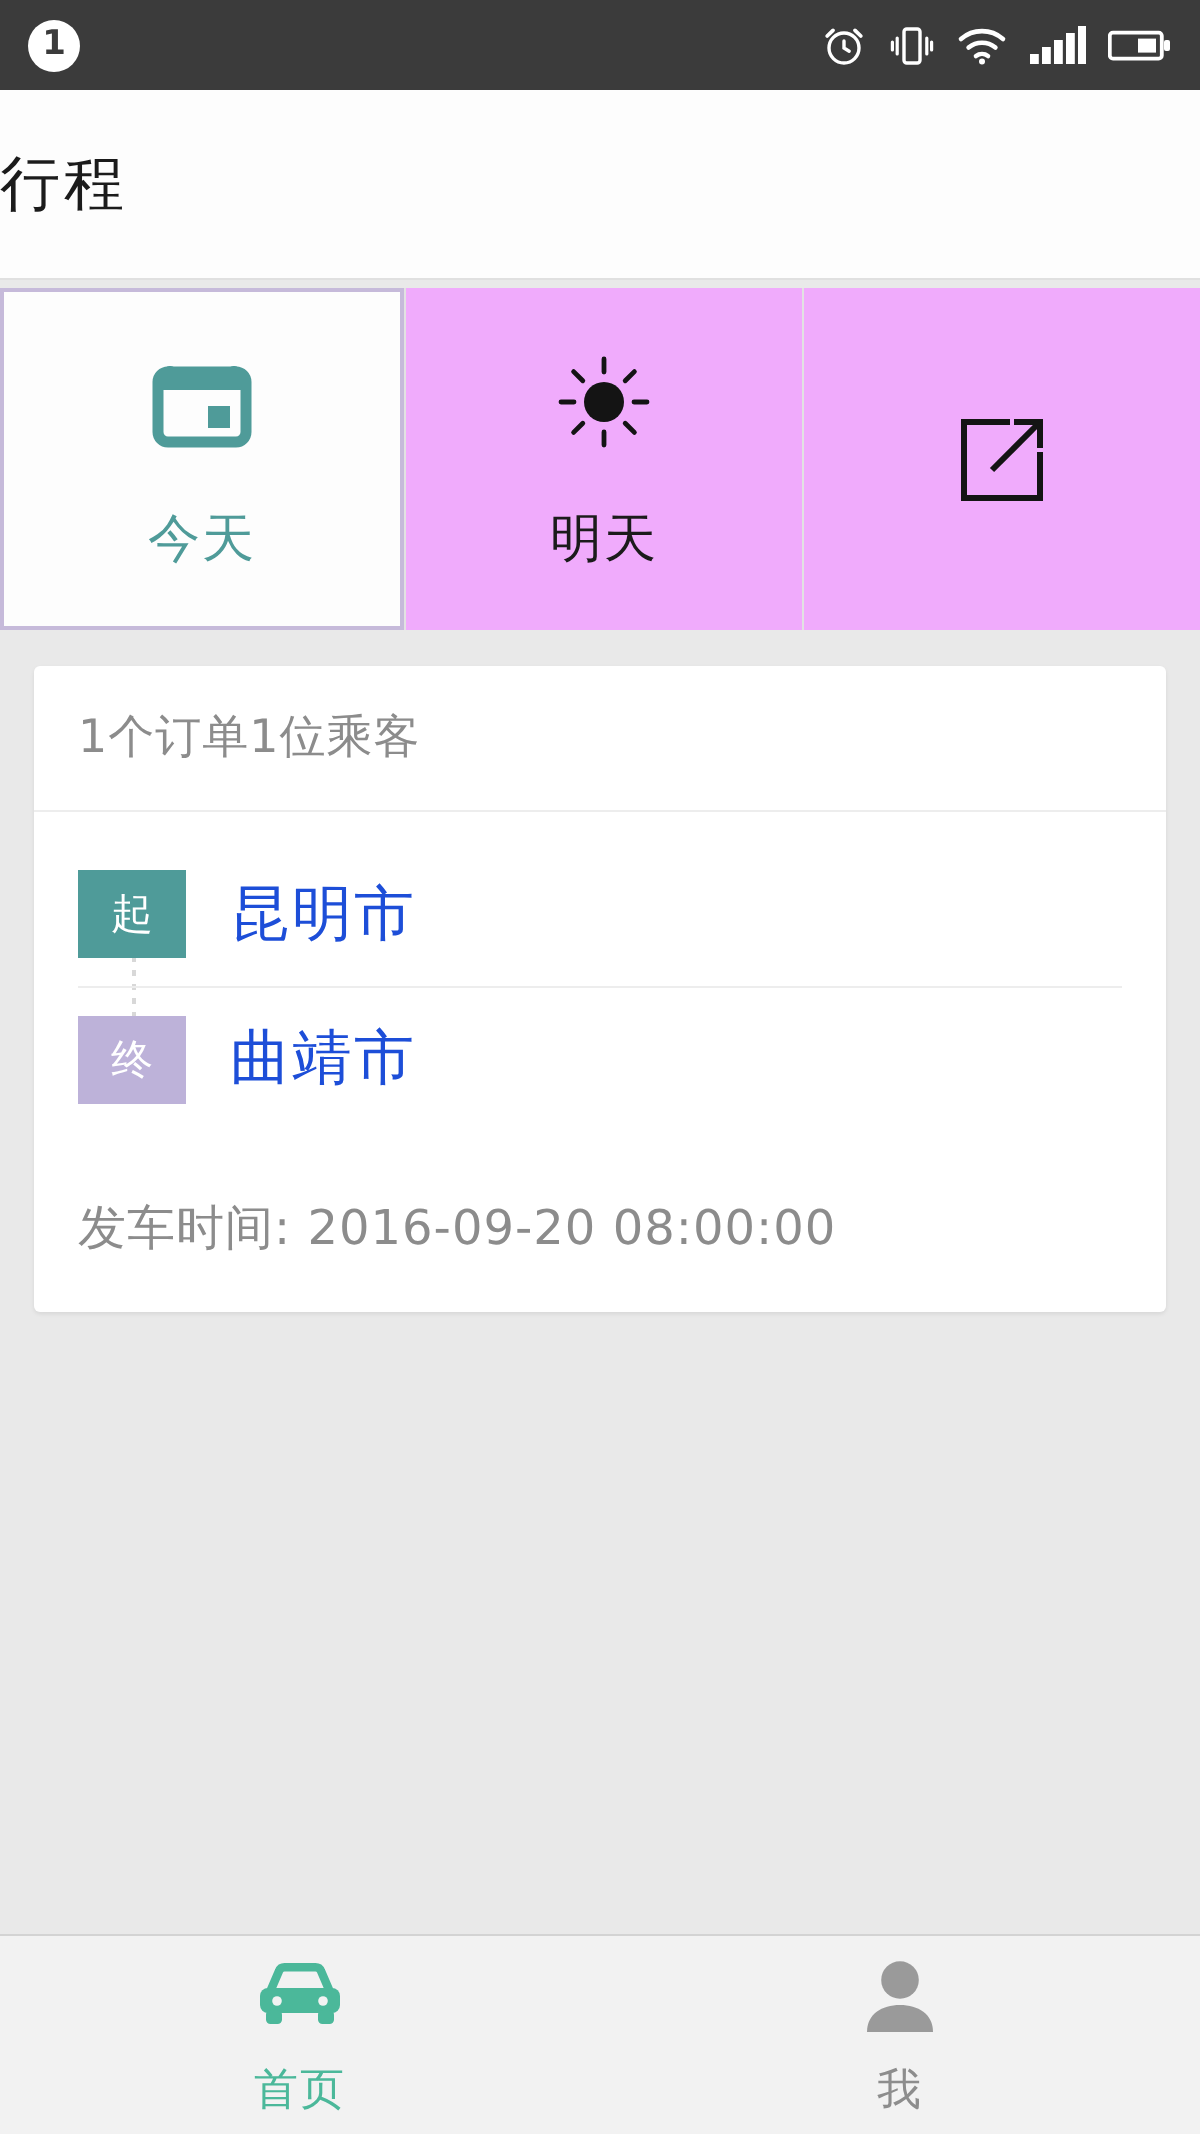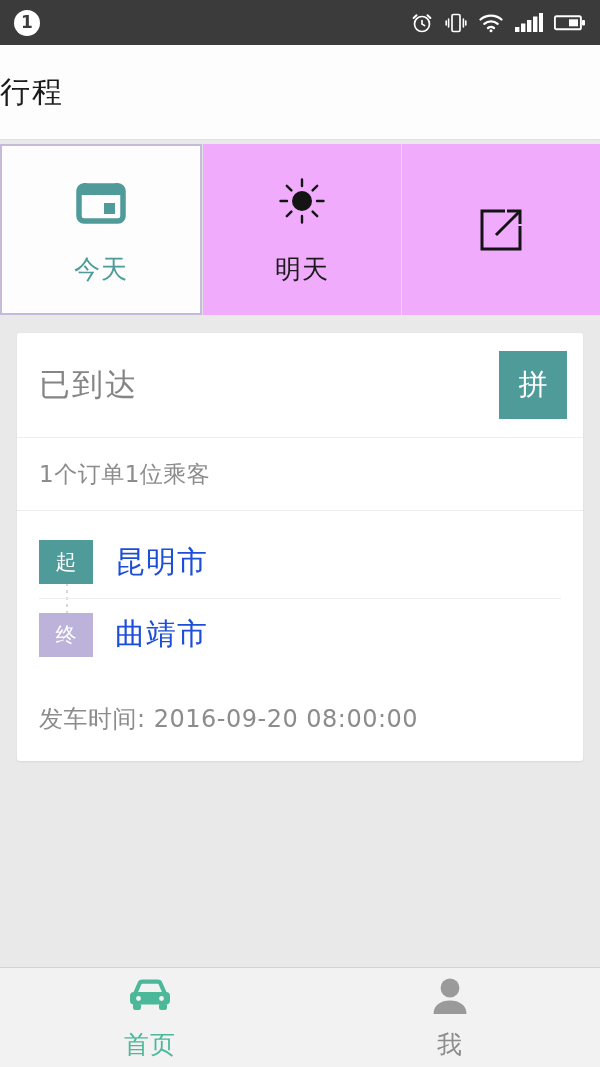--- a/index.html
+++ b/index.html
@@ -96,21 +96,21 @@
 
   
   .bottomnav {
     flex:0 0 100px; background:#f2f2f2; border-top:1px solid #d3d3d3;
     display:flex;
   }
   .nav-item {
     flex:1; display:flex; flex-direction:column; align-items:center; justify-content:center; gap:10px;
   }
   .nav-item .nicon { height:44px; display:flex; align-items:center; justify-content:center; }
-  .nav-item .nlabel { font-size:25px; color:#8d8d8d; letter-spacing:1px; }
+  .nav-item .nlabel { font-size:22px; color:#8d8d8d; letter-spacing:1px; }
   .nav-item.active .nlabel { color:#4bb89a; }
 </style>
 </head>
 <body>
 
 <div class="phone">
 
   <div class="statusbar">
     <div class="sb-badge">1</div>
     <div class="sb-right">
@@ -194,24 +194,20 @@
           <path d="M34 9h13v13" fill="none" stroke="#141414" stroke-width="3"></path>
         </svg>
       </span>
     </div>
 
   </div>
 
   <div class="content">
     <div class="card">
 
-      <div class="card-head">
-        <div class="status">已到达</div>
-        <div class="pin-badge">拼</div>
-      </div>
 
       <div class="card-info">
         <div class="line">1个订单1位乘客</div>
       </div>
 
       <div class="route">
         <div class="dotline"></div>
 
         <div class="route-row sep">
           <div class="rbadge start">起</div>

